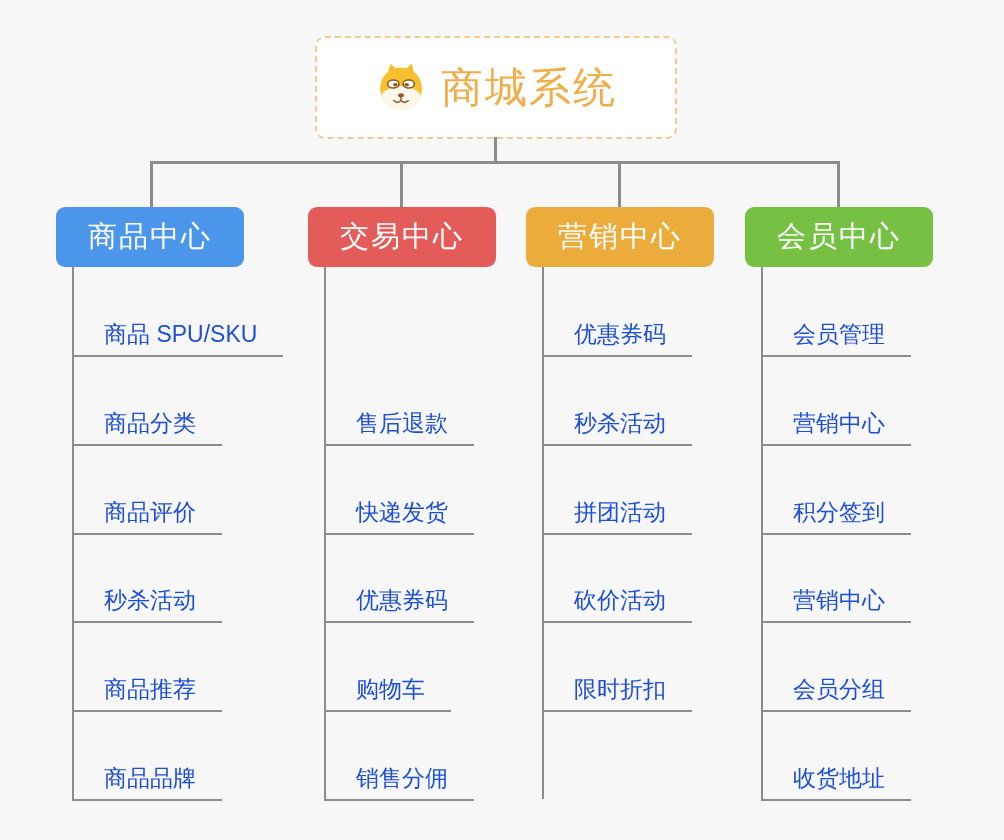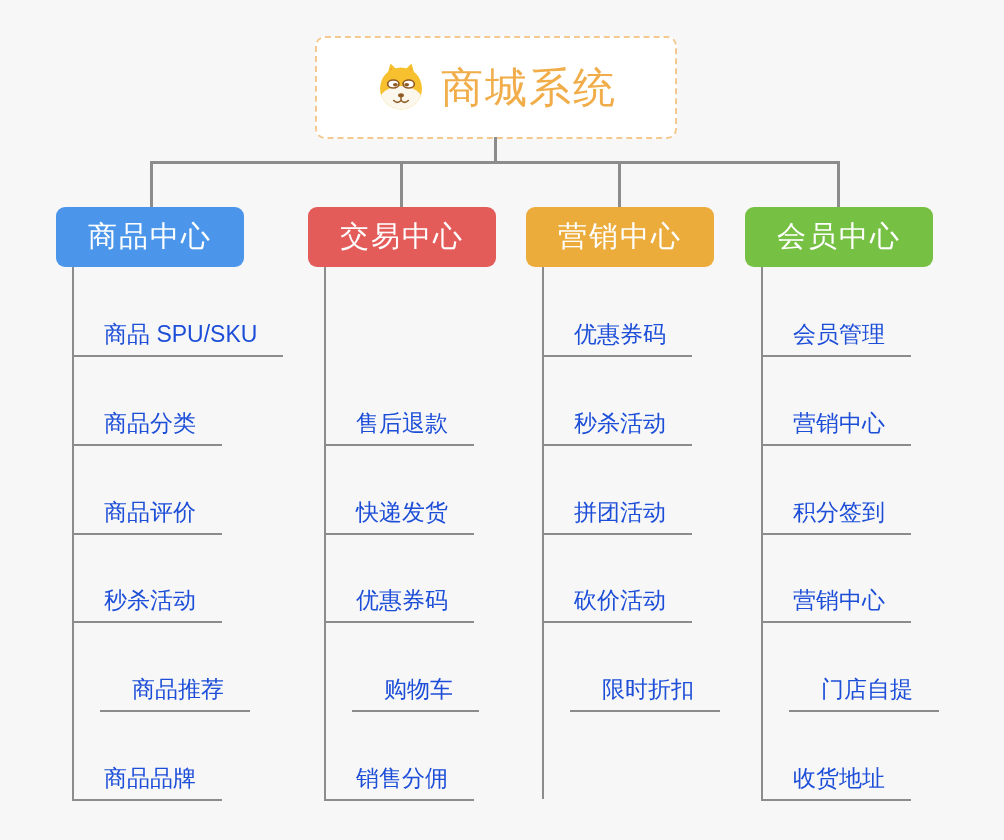--- a/index.html
+++ b/index.html
@@ -46,21 +46,21 @@
   
   .leaf{
     position:absolute;left:16px;
     width:max-content;
     padding:0 26px 5px 32px;
     font-size:23px;line-height:31px;color:#1d4ed8;
     border-bottom:2px solid #8C8C8C;
     white-space:nowrap;
   }
   .r1{top:112px;} .r2{top:201px;} .r3{top:290px;}
-  .r4{top:378px;} .r5{top:467px;margin-left:28px;} .r6{top:556px;text-align:center;}
+  .r4{top:378px;} .r5{top:467px;} .r6{top:556px;text-align:center;}
 </style>
 </head>
 <body>
 
 <div class="canvas">
 
   <div class="root-node">
     <span class="dog-icon">
       <svg width="52" height="50" viewBox="0 0 64 62">
         <defs>
@@ -134,17 +134,17 @@
 
   <div class="branch b4">
     <div class="branch-box" style="background: rgb(118, 192, 67);">
       <span>会员中心</span>
     </div>
     <div class="spine"></div>
     <div class="leaf r1">会员管理</div>
     <div class="leaf r2">营销中心</div>
     <div class="leaf r3">积分签到</div>
     <div class="leaf r4">营销中心</div>
-    <div class="leaf r5">门店自提</div>
+    <div class="leaf r5">会员分组</div>
     <div class="leaf r6">收货地址</div>
   </div>
 
 </div>
 
 </body></html>

